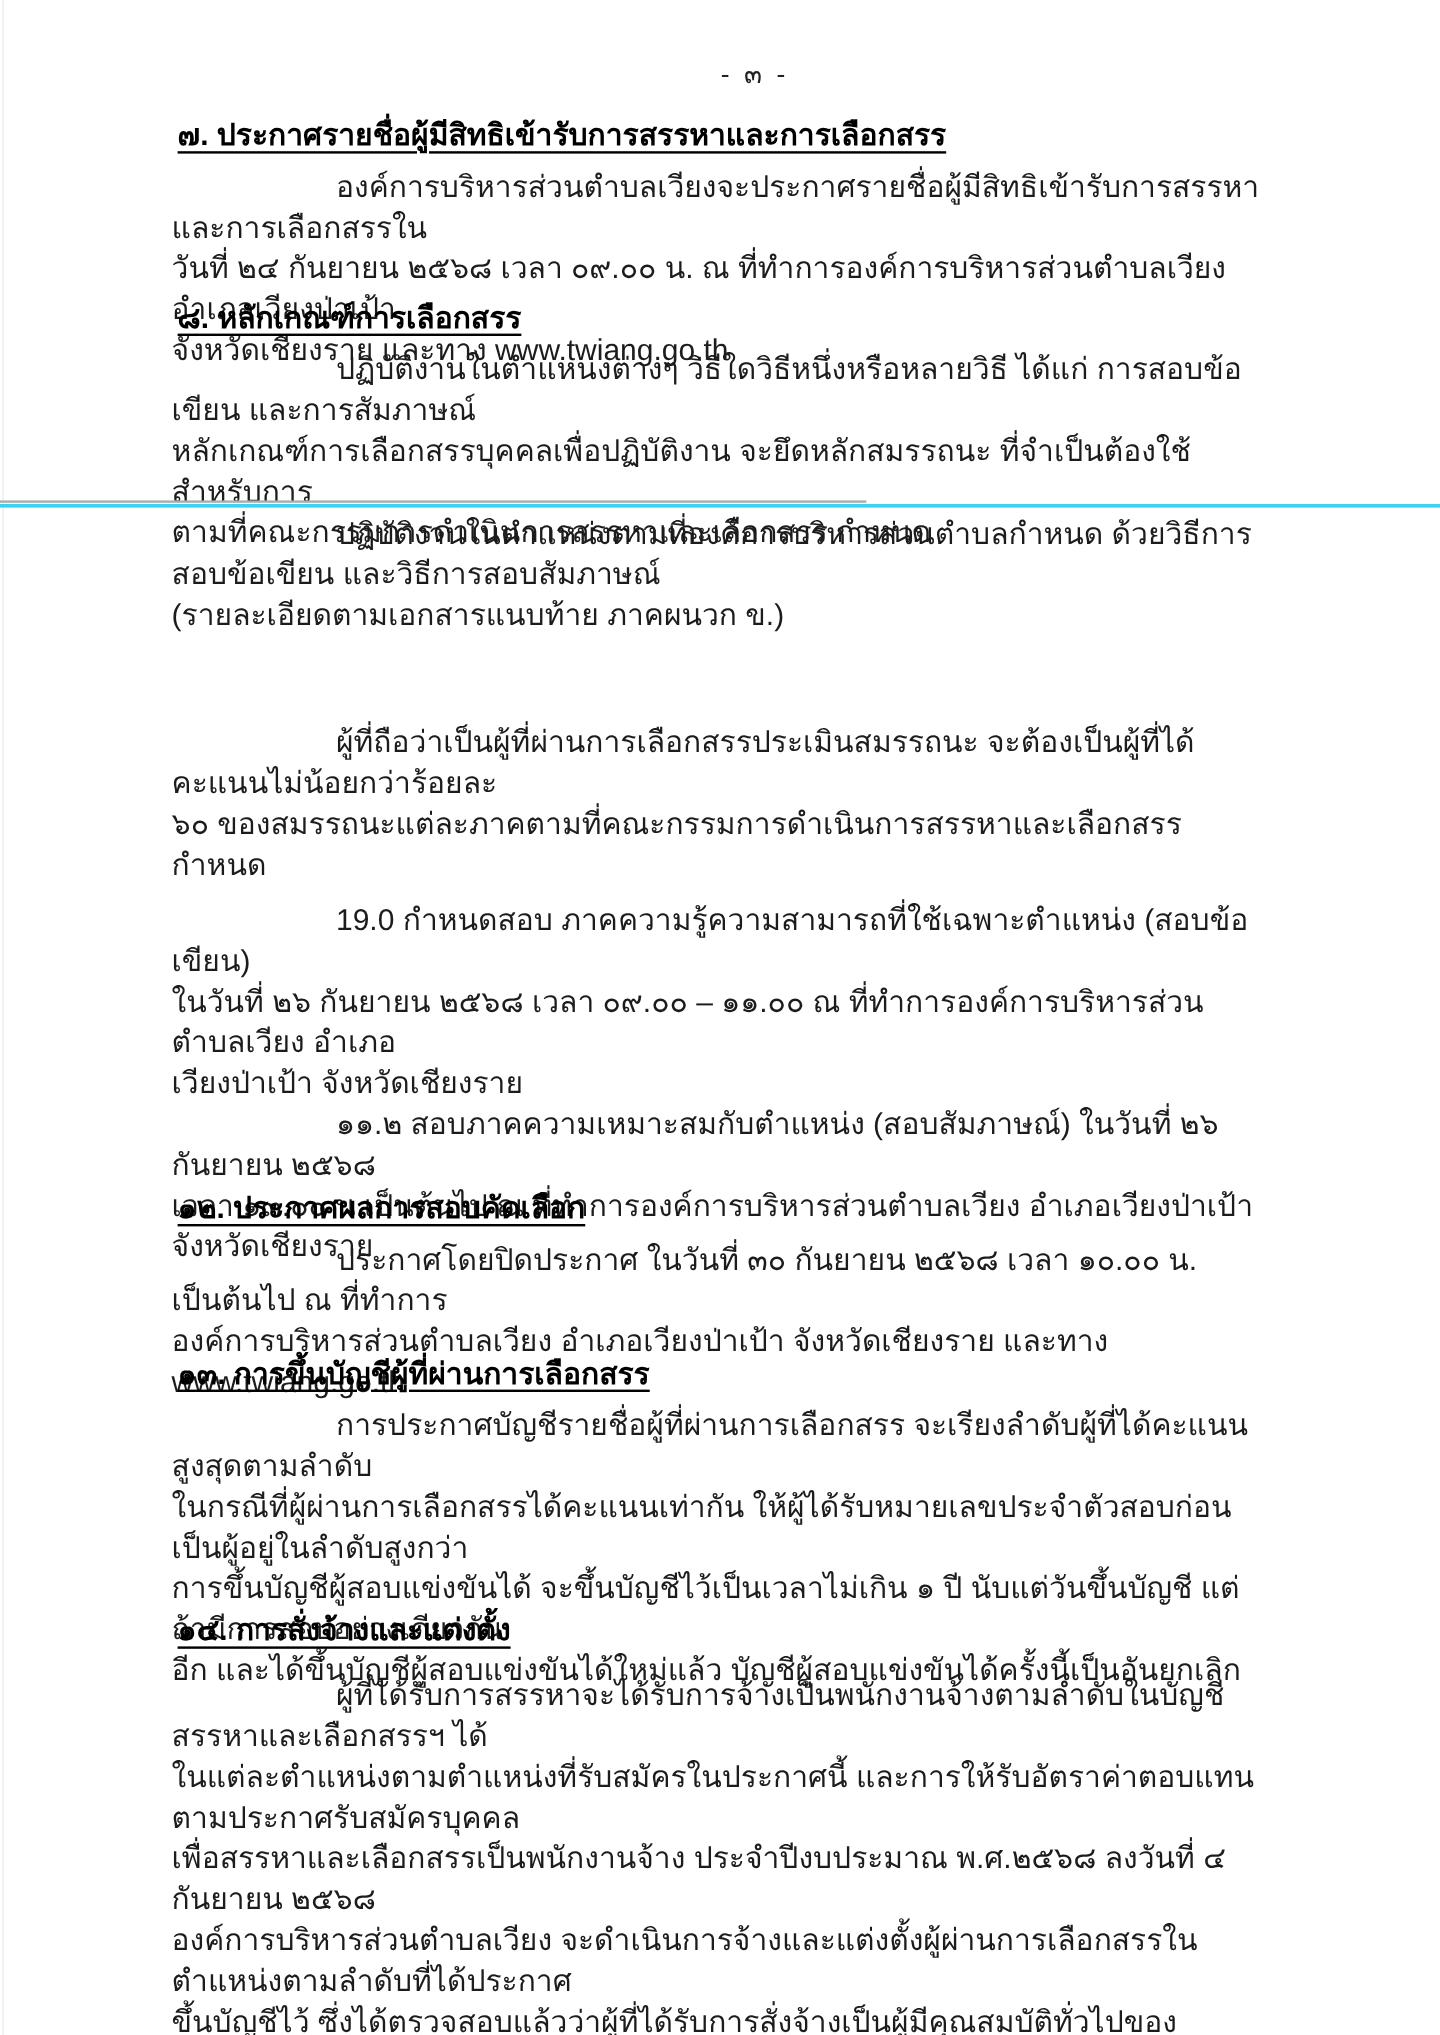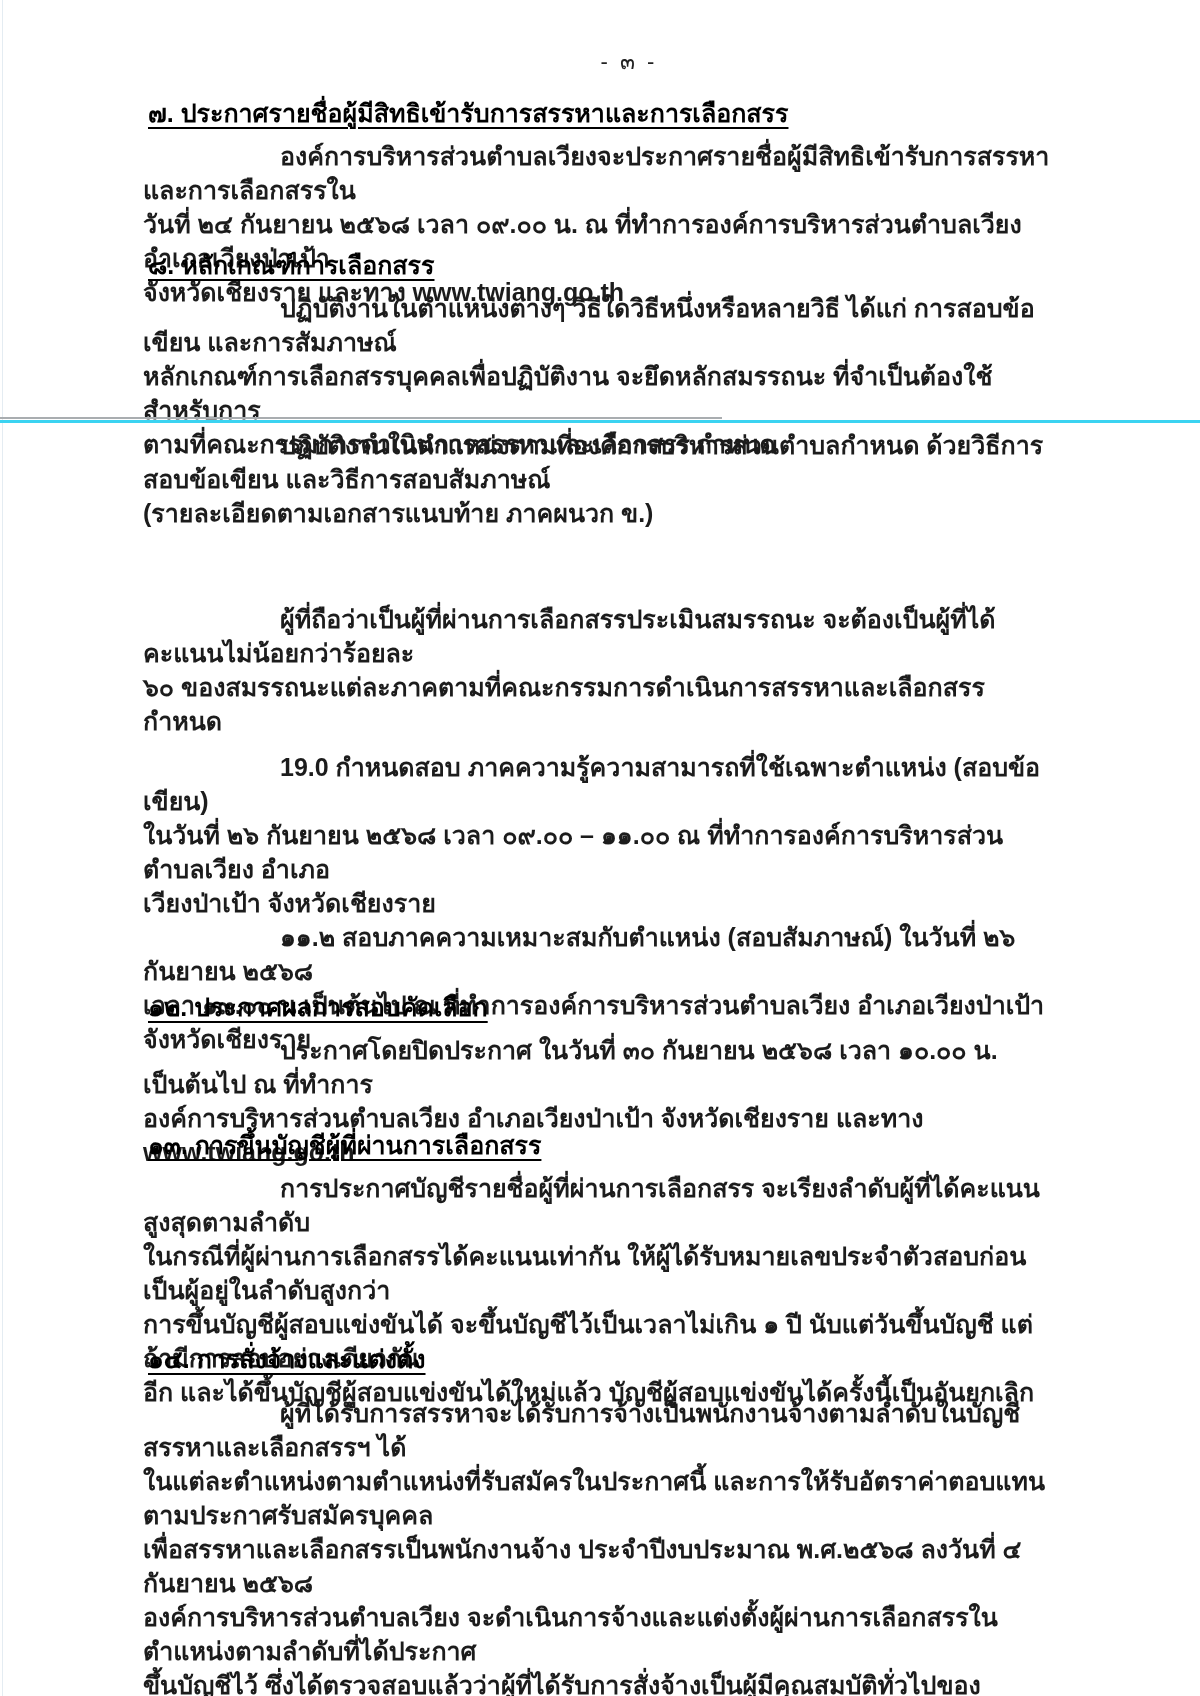--- a/index.html
+++ b/index.html
@@ -49,21 +49,20 @@
     color: #000000;
     line-height: 34px;
     text-decoration: underline;
     text-decoration-thickness: 2px;
     text-underline-offset: 5px;
   }
   .para {
     font-size: 25px;
     line-height: 34px;
     color: #1c1c1c;
-    font-weight: bold;
   }
   .para .tline { min-height: 34px; }
   .para .tline:first-child { text-indent: 137px; }
   .divider-gray {
     position: absolute;
     left: 0;
     top: 417px;
     width: 722px;
     height: 2px;
     background: #a9adb0;

